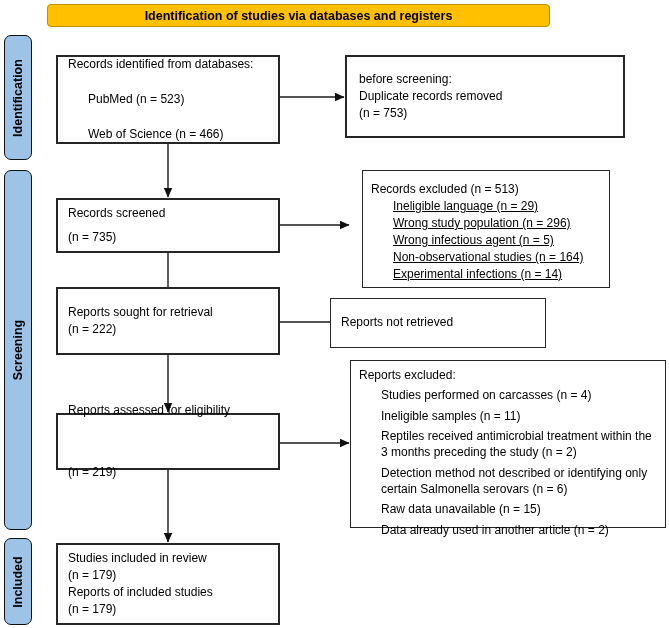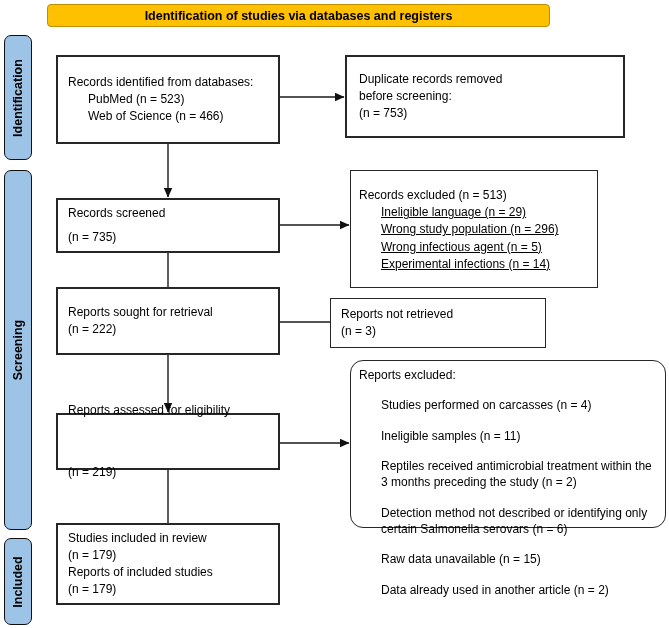--- a/index.html
+++ b/index.html
@@ -31,34 +31,34 @@
   .s-screening      { top:170px; height:360px; }
   .s-included       { top:538px; height:87px;  }
 
   .box {
     position:absolute; background:#fff; border:2px solid #262626;
     box-sizing:border-box; display:flex; flex-direction:column;
     justify-content:center; padding:4px 6px 4px 10px; line-height:1.42;
   }
   .box .indent { padding-left:20px; }
 
-  .b-identified    { left:56px;  top:55px;  width:224px; height:89px;  }
+  .b-identified    { left:56px;  top:55px;  width:224px; height:89px;gap:18px;  }
   .b-screened      { left:56px;  top:198px; width:224px; height:55px;gap:7px;  }
   .b-sought        { left:56px;  top:287px; width:224px; height:68px;  }
   .b-assessed      { left:56px;  top:413px; width:224px; height:57px;gap:44px;  }
-  .b-included      { left:56px;  top:523px; width:224px; height:82px;  }
+  .b-included      { left:56px;  top:543px; width:224px; height:82px;  }
 
   .b-duplicates    { left:345px; top:55px;  width:280px; height:83px; padding-left:12px; }
-  .b-rec-excluded  { left:350px; top:170px; width:248px; height:118px;
-                     border-width:1.5px; justify-content:center; padding:6px 5px 4px 8px; }
+  .b-rec-excluded  { left:362px; top:170px; width:248px; height:118px;
+                     border-width:1.5px; justify-content:flex-end; padding:6px 5px 4px 8px; }
   .b-not-retrieved { left:330px; top:298px; width:216px; height:50px; border-width:1.5px; }
   .b-rep-excluded  { left:350px; top:360px; width:316px; height:168px;
                      border-width:1.5px; justify-content:flex-start;
-                     padding:6px 5px 4px 8px; line-height:1.36;border-radius:13px; }
-  .b-rep-excluded .indent { padding-left:22px; margin-top:14px; }
+                     padding:6px 5px 4px 8px; line-height:1.36; }
+  .b-rep-excluded .indent { padding-left:22px; margin-top:4px; }
   .b-rec-excluded .indent { padding-left:22px;text-decoration:underline; }
 </style>
 </head>
 <body>
 
 <div class="canvas">
 
   <svg class="arrows" viewBox="0 0 669 628" xmlns="http://www.w3.org/2000/svg">
     <defs>
       <marker id="ah" markerWidth="10" markerHeight="9" refX="9.5" refY="4.5" orient="auto" markerUnits="userSpaceOnUse">
@@ -89,46 +89,46 @@
     <span>Included</span>
   </div>
 
   <div class="box b-identified">
     <div>Records identified from databases:</div>
     <div class="indent">PubMed (n = 523)</div>
     <div class="indent">Web of Science (n = 466)</div>
   </div>
 
   <div class="box b-duplicates">
+    <div>before screening:</div>
     <div>Duplicate records removed</div>
-    <div>before screening:</div>
     <div>(n = 753)</div>
   </div>
 
   <div class="box b-screened">
     <div>Records screened</div>
     <div>(n = 735)</div>
   </div>
 
   <div class="box b-rec-excluded">
     <div>Records excluded (n = 513)</div>
     <div class="indent">Ineligible language (n = 29)</div>
     <div class="indent">Wrong study population (n = 296)</div>
     <div class="indent">Wrong infectious agent (n = 5)</div>
+    <div class="indent">Non-observational studies (n = 164)</div>
     <div class="indent">Experimental infections (n = 14)</div>
   </div>
 
   <div class="box b-sought">
     <div>Reports sought for retrieval</div>
     <div>(n = 222)</div>
   </div>
 
   <div class="box b-not-retrieved">
     <div>Reports not retrieved</div>
-    <div>(n = 3)</div>
   </div>
 
   <div class="box b-assessed">
     <div>Reports assessed for eligibility</div>
     <div>(n = 219)</div>
   </div>
 
   <div class="box b-rep-excluded">
     <div>Reports excluded:</div>
     <div class="indent">Studies performed on carcasses (n = 4)</div>

